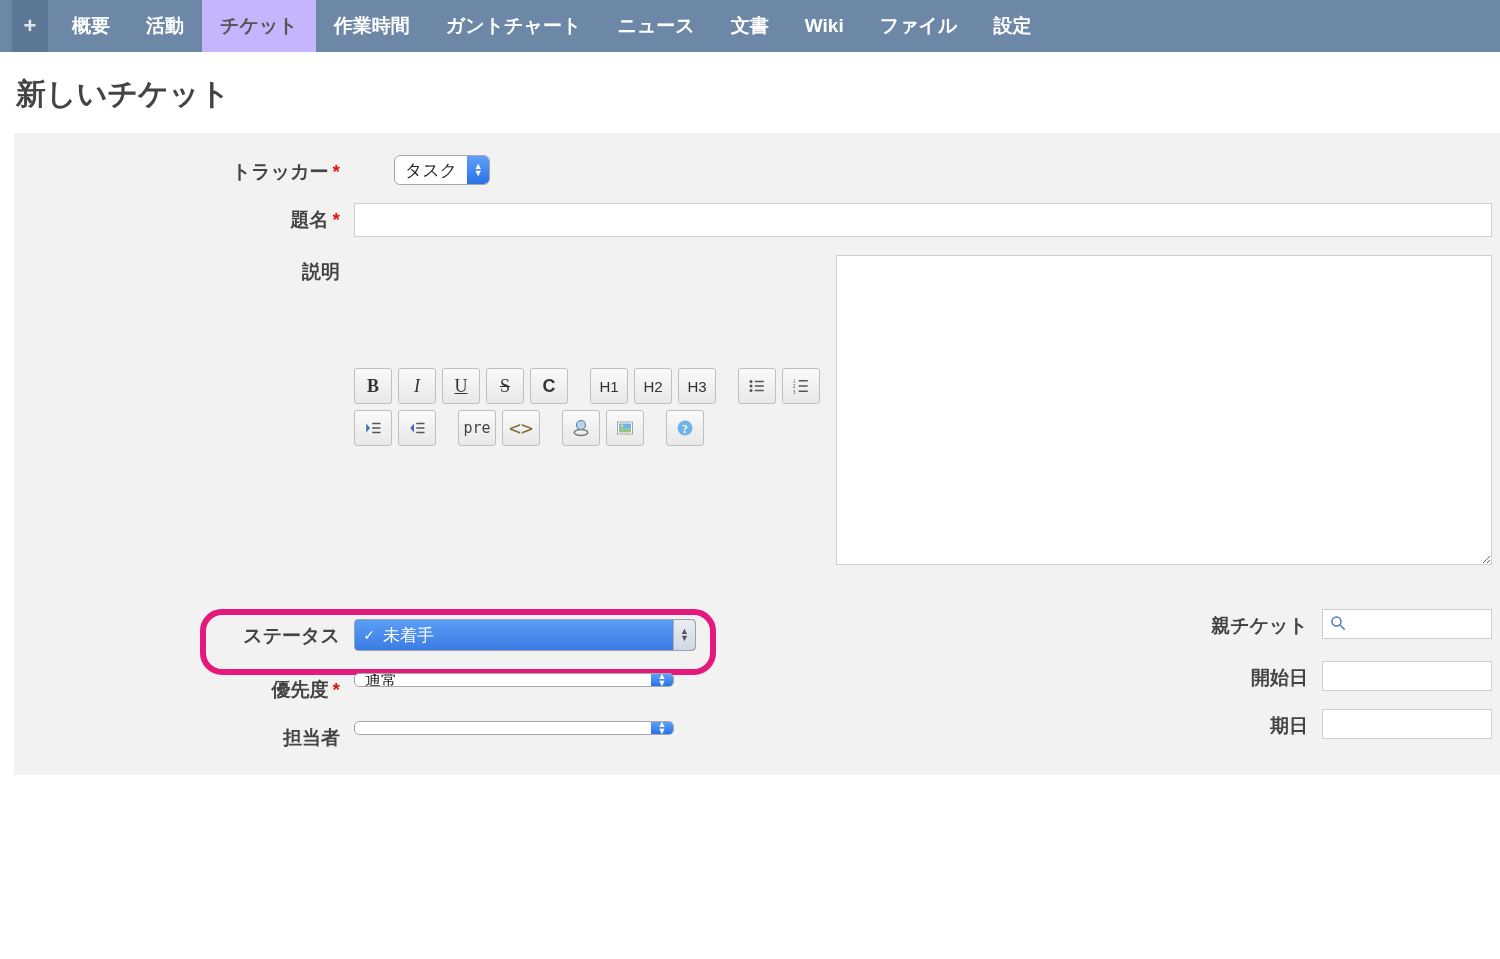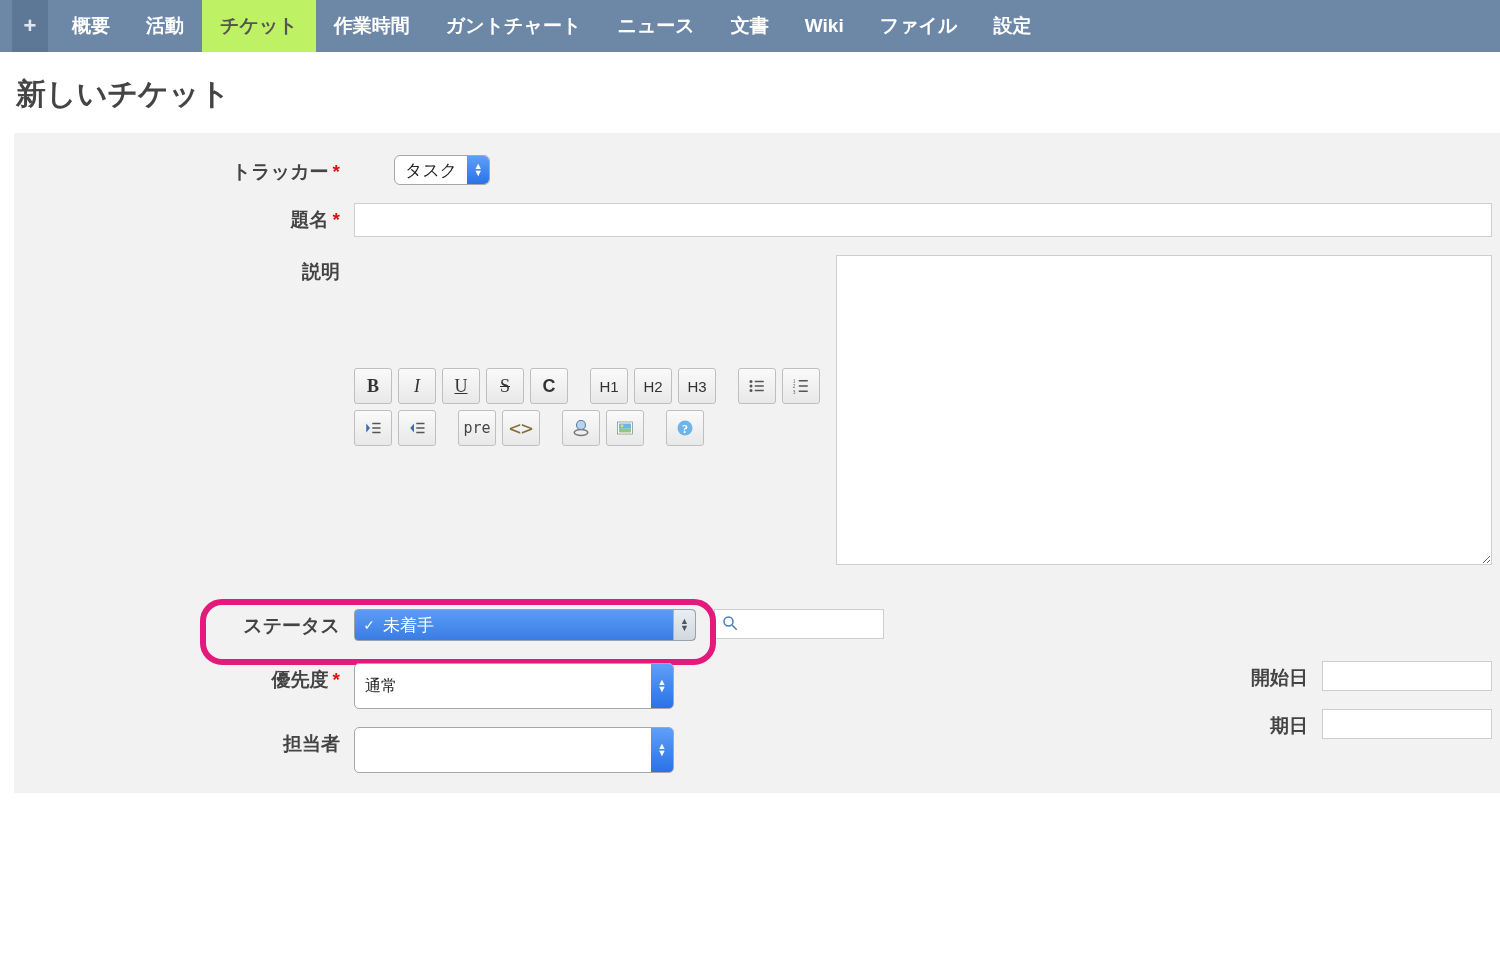--- a/index.html
+++ b/index.html
@@ -31,21 +31,21 @@
   .tab {
     padding: 0 18px;
     display: flex;
     align-items: center;
     color: #fff;
     font-weight: bold;
     font-size: 19px;
     cursor: pointer;
   }
   .tab.active {
-    background: #bef264;
+    background: #c4b5fd;
     color: #555;
   }
   .page-title {
     font-size: 30px;
     font-weight: bold;
     color: #444;
     padding: 22px 0 18px 16px;
   }
   .form-area {
     background: #f2f2f2;
@@ -196,21 +196,21 @@
     font-size: 9px;
     line-height: 7px;
     border-left: 1px solid #aab1bb;
     border-radius: 0 4px 4px 0;
   }
   .plain-select {
     position: relative;
     display: inline-flex;
     align-items: center;
     width: 320px;
-    height: 46px;
+    height: 14px;
     background: #fff;
     border: 1px solid #a8a8a8;
     border-radius: 5px;
     overflow: hidden;
     cursor: pointer;
   }
   .plain-select .sel-text { flex: 1; padding: 0 10px; font-size: 16px; color: #222; }
   .right-label {
     width: 300px;
     text-align: right;
@@ -354,21 +354,21 @@
             </svg>
         </div>
       </div>
       <textarea class="desc-textarea" style=""></textarea>
     </div>
   </div>
 
   <div class="two-col">
     <div class="col-left">
 
-      <div class="field-row status-highlight" style="margin-top:26px;margin-bottom:22px">
+      <div class="field-row status-highlight" style="margin-top:36px;margin-bottom:22px">
         <div class="field-label">
           <span>ステータス</span>
         </div>
         <div class="field-controls">
           <div class="status-dropdown-open">
             <span class="check">✓</span>
             <span class="opt-text">未着手</span>
             <span class="dd-arrows">▲<br>▼</span>
           </div>
         </div>
@@ -396,20 +396,21 @@
             <span class="sel-arrows" style="width:22px;height:100%;background:linear-gradient(#5e9ff7,#2a72e8);color:#fff;display:flex;flex-direction:column;align-items:center;justify-content:center;font-size:9px;line-height:7px">▲<br>▼</span>
           </div>
         </div>
       </div>
 
     </div>
 
     <div class="col-right">
 
       <div class="field-row" style="margin-top:26px;margin-bottom:22px">
+        <div class="right-label">親チケット</div>
         <div class="right-input">
           <span class="search-icon">
             <svg viewBox="0 0 24 24">
                 <circle cx="10" cy="10" r="6" fill="none" stroke="#4a7db5" stroke-width="2"></circle>
                 <line x1="15" y1="15" x2="21" y2="21" stroke="#4a7db5" stroke-width="2"></line>
               </svg>
           </span>
         </div>
       </div>
 

